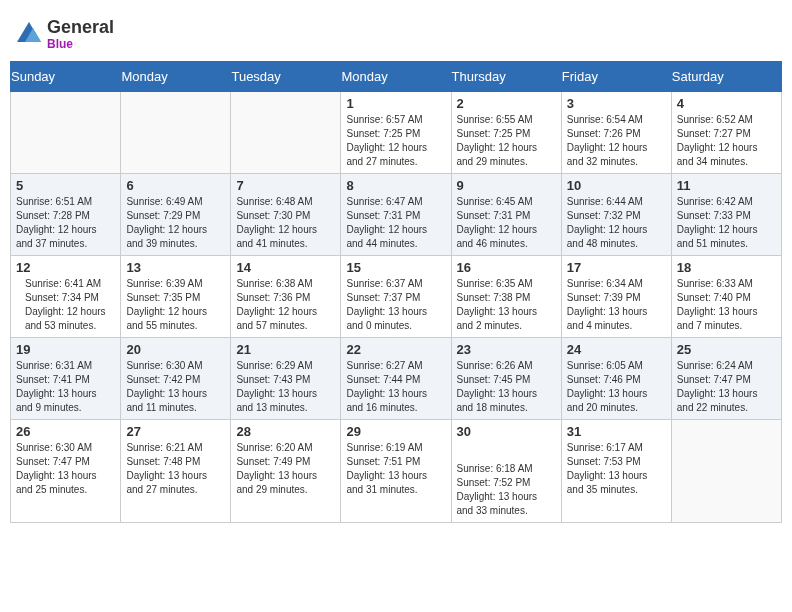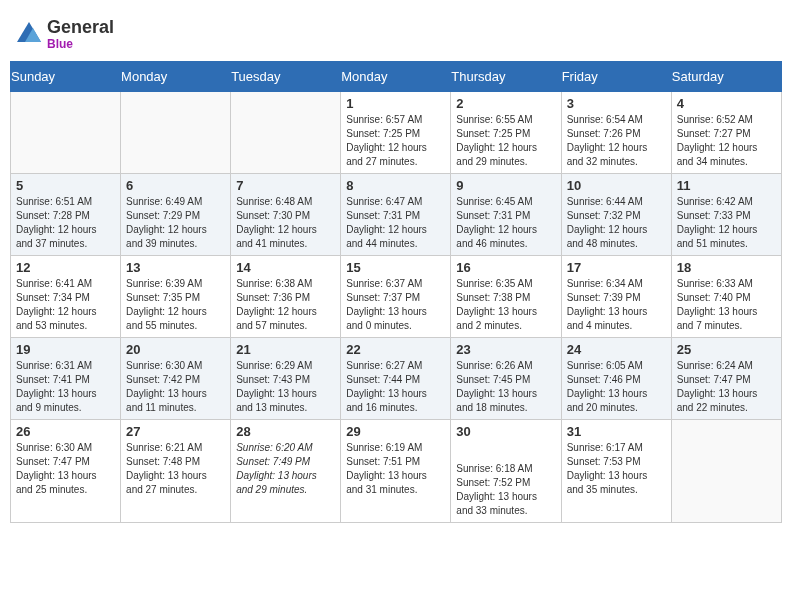--- a/index.html
+++ b/index.html
@@ -205,21 +205,21 @@
           <span class="day-number">11</span>
           <div class="day-info" style="white-space: pre-line;">Sunrise: 6:42 AM
 Sunset: 7:33 PM
 Daylight: 12 hours
 and 51 minutes.</div>
         </td>
       </tr>
       <tr>
         <td>
           <span class="day-number">12</span>
-          <div class="day-info" style="white-space: pre-line;">Sunrise: 6:41 AM
+          <div class="day-info" style="white-space: pre-line; margin-left: 9px;">Sunrise: 6:41 AM
 Sunset: 7:34 PM
 Daylight: 12 hours
 and 53 minutes.</div>
         </td>
         <td>
           <span class="day-number">13</span>
           <div class="day-info" style="white-space: pre-line;">Sunrise: 6:39 AM
 Sunset: 7:35 PM
 Daylight: 12 hours
 and 55 minutes.</div>
@@ -321,21 +321,21 @@
         </td>
         <td>
           <span class="day-number">27</span>
           <div class="day-info" style="white-space: pre-line;">Sunrise: 6:21 AM
 Sunset: 7:48 PM
 Daylight: 13 hours
 and 27 minutes.</div>
         </td>
         <td>
           <span class="day-number">28</span>
-          <div class="day-info" style="white-space: pre-line; font-style: italic;">Sunrise: 6:20 AM
+          <div class="day-info" style="white-space: pre-line;">Sunrise: 6:20 AM
 Sunset: 7:49 PM
 Daylight: 13 hours
 and 29 minutes.</div>
         </td>
         <td>
           <span class="day-number">29</span>
           <div class="day-info" style="white-space: pre-line;">Sunrise: 6:19 AM
 Sunset: 7:51 PM
 Daylight: 13 hours
 and 31 minutes.</div>

